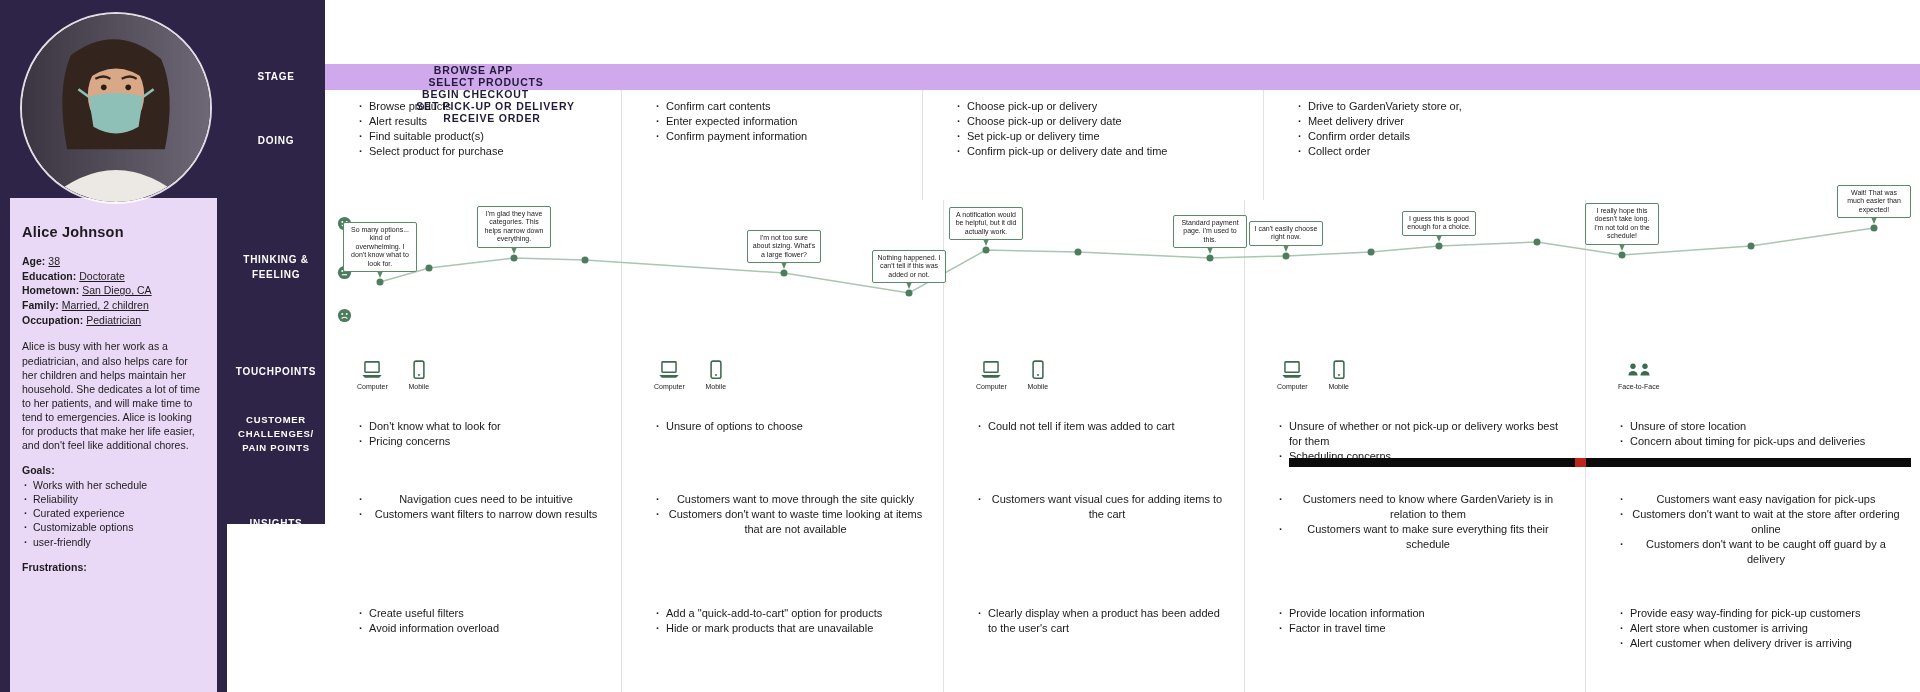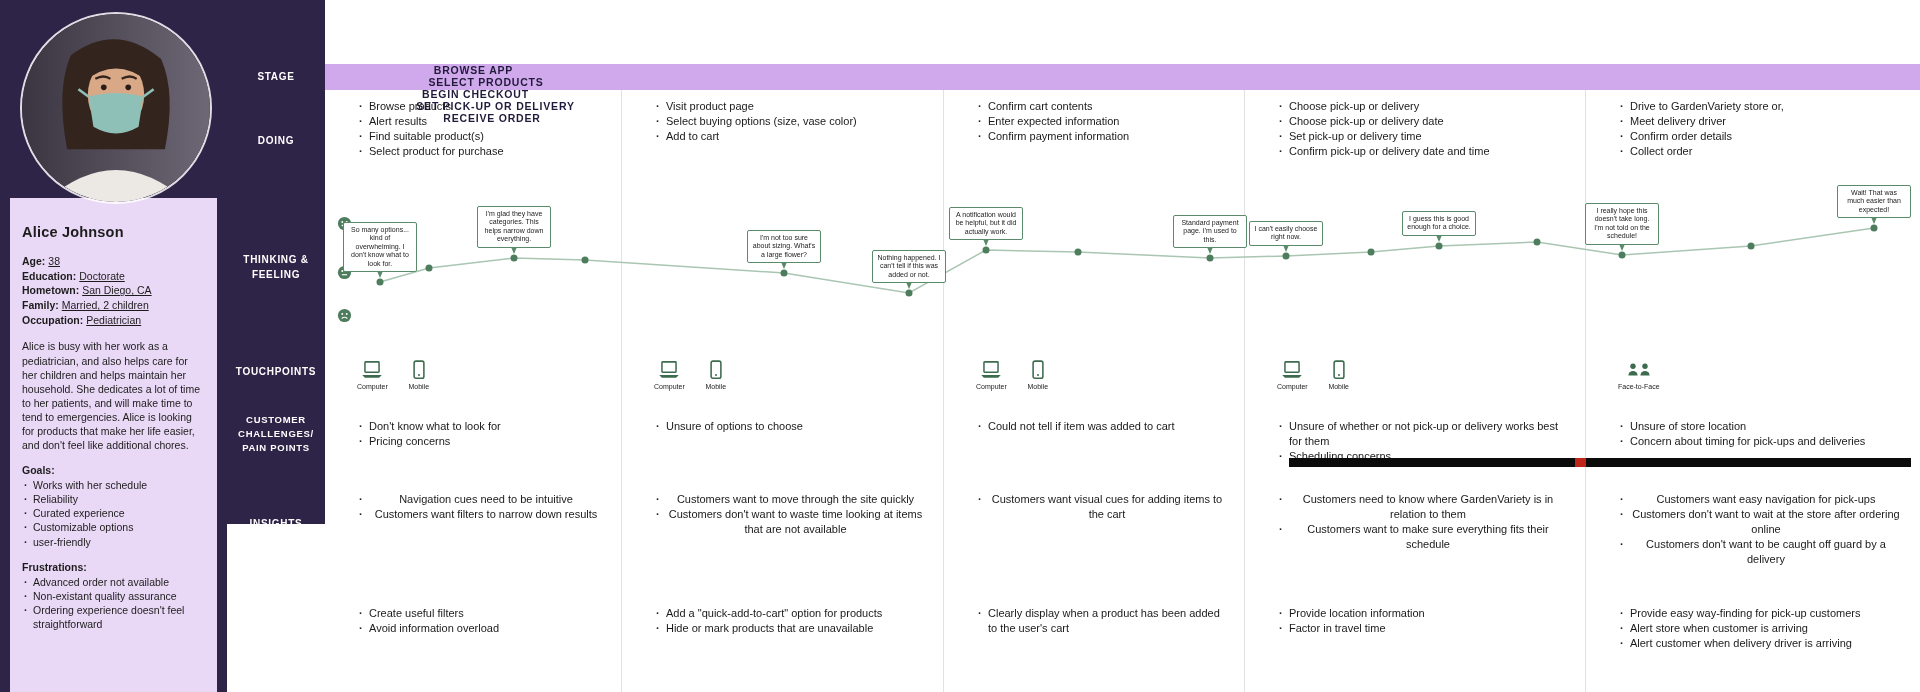--- a/index.html
+++ b/index.html
@@ -154,26 +154,20 @@
     <ul class="p-list">
 
     <li>Works with her schedule</li>
         <li>Reliability</li>
         <li>Curated experience</li>
         <li>Customizable options</li>
         <li>user-friendly</li>
       </ul>
 
     <div class="p-sec-title">Frustrations:</div>
-    <ul class="p-list">
-
-    <li>Advanced order not available</li>
-        <li>Non-existant quality assurance</li>
-        <li>Ordering experience doesn't feel straightforward</li>
-      </ul>
   </div>
 </aside>
 
 <div class="labels-col">
   <div class="rlabel" style="top:77px">STAGE</div>
   <div class="rlabel" style="top:141px">DOING</div>
   <div class="rlabel" style="top:267px">THINKING &amp; FEELING</div>
   <div class="rlabel" style="top:372px">TOUCHPOINTS</div>
   <div class="rlabel" style="top:434px; font-size:9.5px">CUSTOMER CHALLENGES/ PAIN POINTS</div>
   <div class="rlabel" style="top:524px">INSIGHTS</div>
@@ -190,27 +184,20 @@
     <div class="stage-header c5">RECEIVE ORDER</div>
   </div>
 
   <div class="hrow row-doing">
     <div class="cell c1">
         <ul class="blist">
           <li>Browse products</li>
           <li>Alert results</li>
           <li>Find suitable product(s)</li>
           <li>Select product for purchase</li>
-        </ul>
-      </div>
-    <div class="cell c2">
-        <ul class="blist">
-          <li>Visit product page</li>
-          <li>Select buying options (size, vase color)</li>
-          <li>Add to cart</li>
         </ul>
       </div>
     <div class="cell c3">
         <ul class="blist">
           <li>Confirm cart contents</li>
           <li>Enter expected information</li>
           <li>Confirm payment information</li>
         </ul>
       </div>
     <div class="cell c4">

